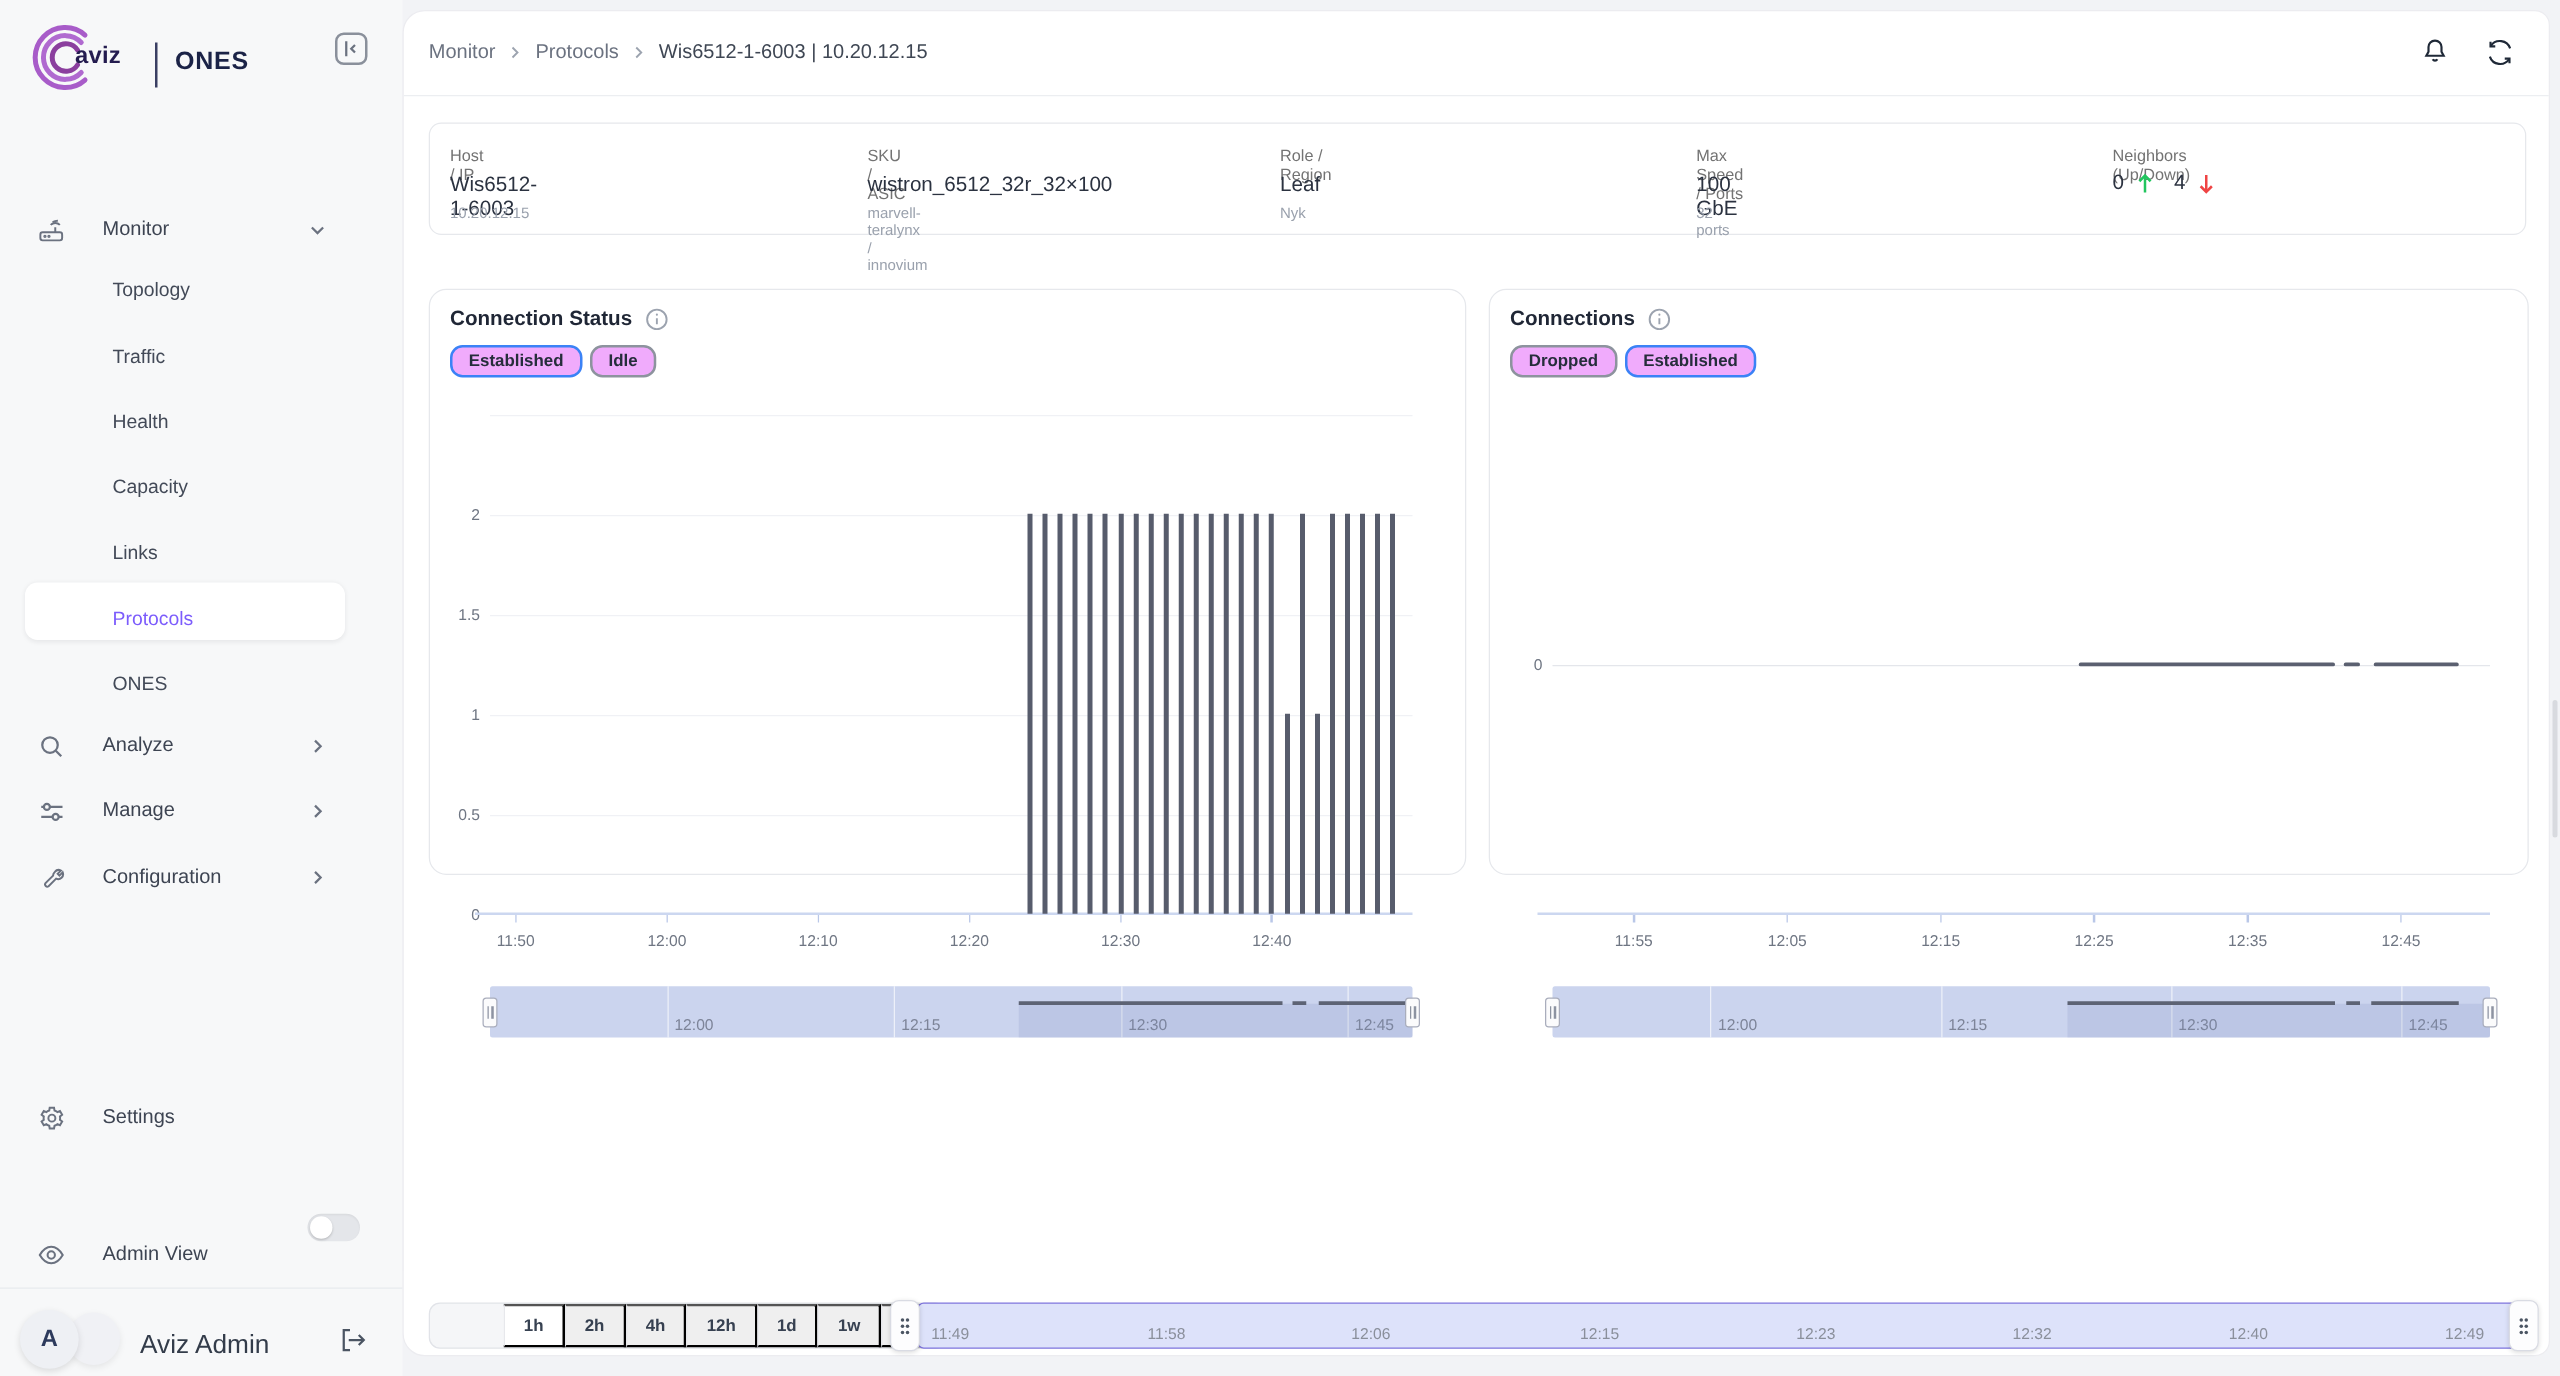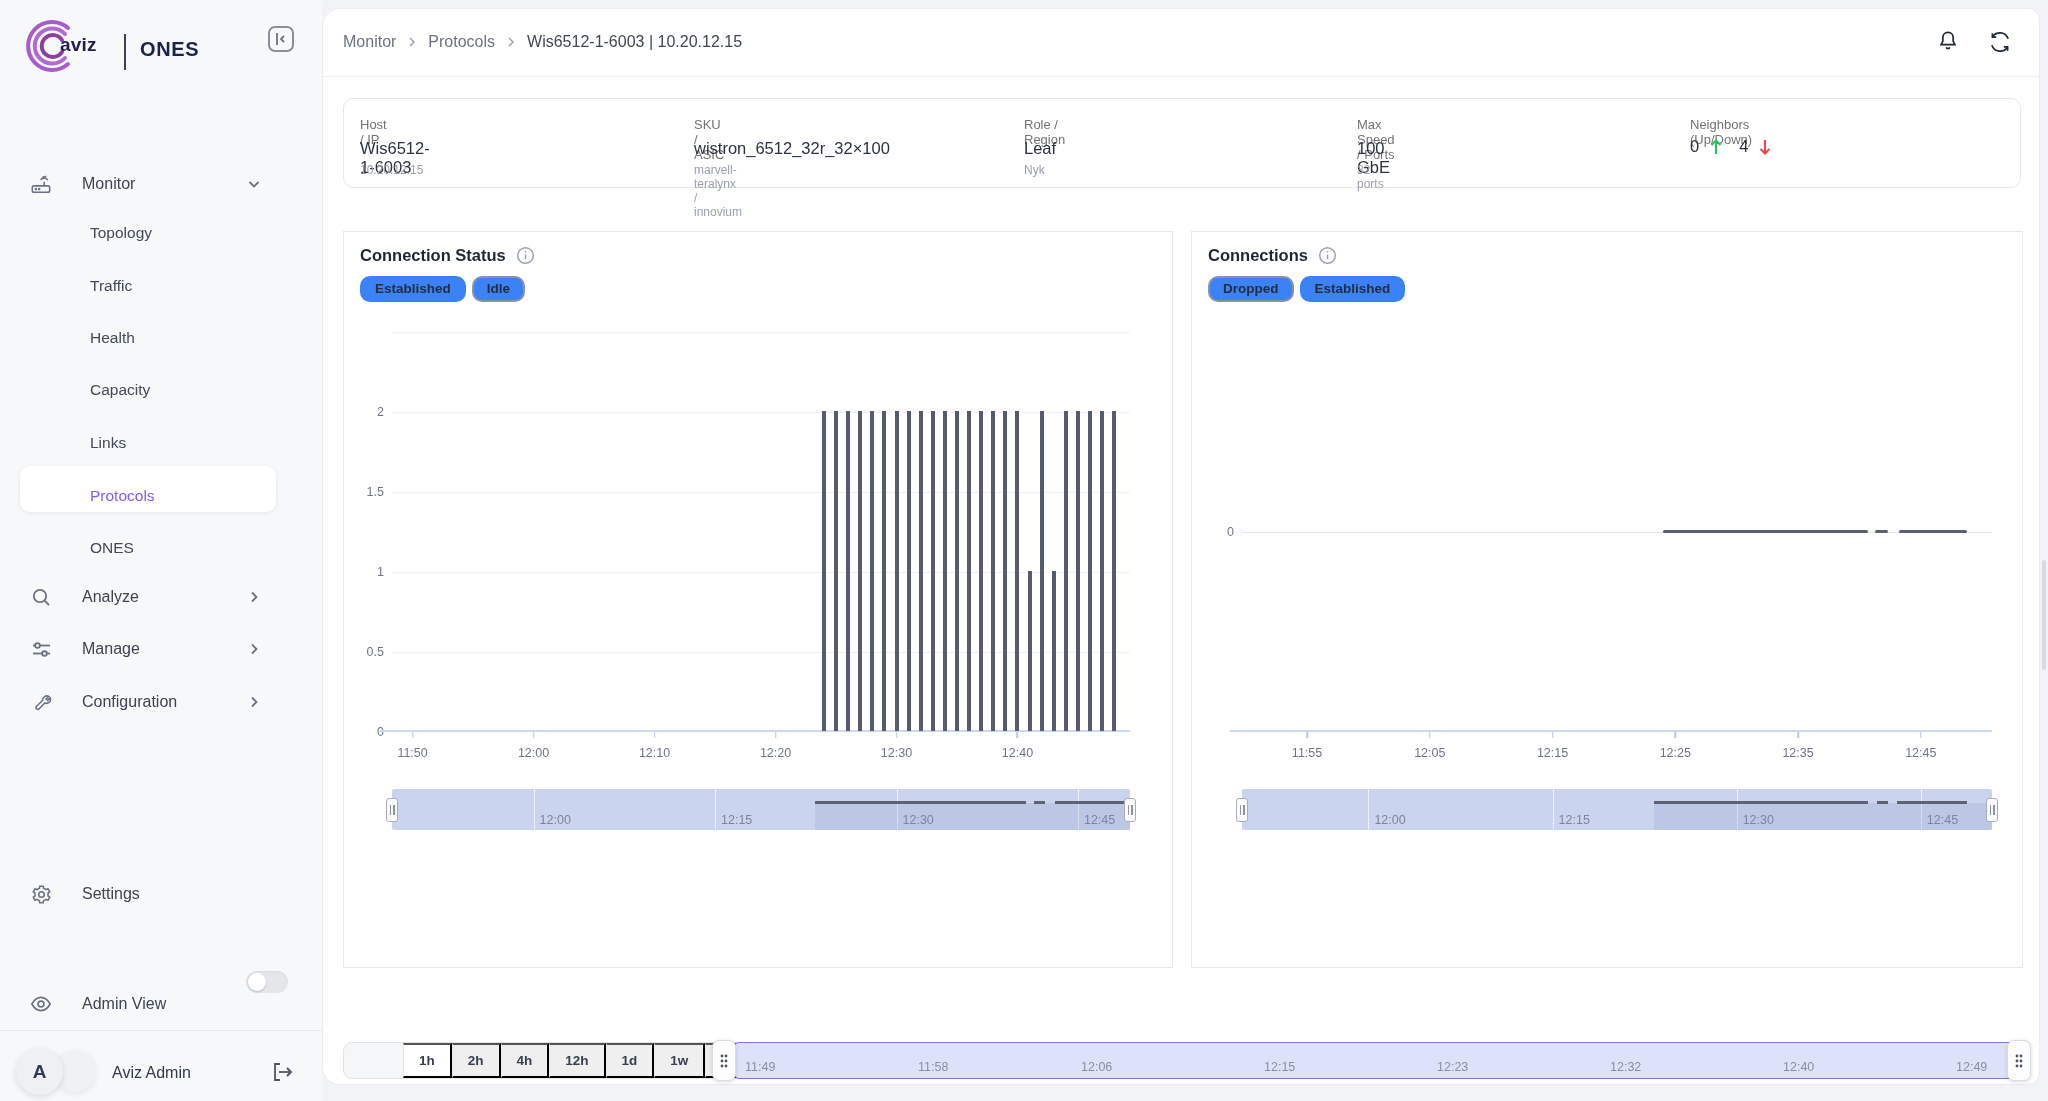--- a/index.html
+++ b/index.html
@@ -19,48 +19,48 @@
   .nav-item .nicon { position:absolute; left:30px; width:22px; height:22px; display:flex; align-items:center; justify-content:center; }
   .nav-item .nlabel { position:absolute; left:82px; font-size:16px; color:#3d4452; }
   .nav-item .chev { position:absolute; left:246px; width:16px; height:16px; }
   .nav-sub .nlabel { left:90px; font-size:15.5px; color:#434a58; }
   .nav-pill { position:absolute; left:20px; top:466px; width:256px; height:46px; background:#ffffff; border-radius:10px; box-shadow:0 1px 4px rgba(20,20,43,.08); }
   .nav-active-label { color:var(--accent) !important; }
 
   .sb-divider { position:absolute; left:0; top:1030px; width:322px; height:1px; background:#e8eaee; }
   .avatar { position:absolute; left:16px; top:1048px; width:47px; height:47px; border-radius:50%; background:#eef0f4; box-shadow:0 2px 6px rgba(0,0,0,.12); display:flex; align-items:center; justify-content:center; font-size:19px; font-weight:700; color:#2d3a5c; z-index:2; }
   .avatar2 { position:absolute; left:54px; top:1050px; width:42px; height:42px; border-radius:50%; background:#f0f1f5; box-shadow:0 2px 6px rgba(0,0,0,.08); z-index:1; }
-  .user-name { position:absolute; left:112px; top:1064px; font-size:16px; color:#333c4a; }
+  .user-name { position:absolute; left:112px; top:1064px; font-size:21px; color:#333c4a; }
   .logout-btn { position:absolute; left:270px; top:1060px; width:24px; height:24px; cursor:pointer; }
   .toggle { position:absolute; left:246px; top:971px; width:42px; height:22px; border-radius:11px; background:#e4e6ea; cursor:pointer; box-shadow:inset 0 1px 2px rgba(0,0,0,.06); }
   .toggle .knob { position:absolute; left:2px; top:2px; width:18px; height:18px; border-radius:50%; background:#ffffff; box-shadow:0 1px 2px rgba(0,0,0,.2); }
   .corner-blob { position:absolute; left:0; top:1077px; width:58px; height:24px; background:#143c35; border-top-right-radius:16px; z-index:1; }
 
   
   .panel { position:absolute; left:322px; top:8px; width:1718px; height:1077px; background:#ffffff; border:1px solid #ececf0; border-radius:18px 12px 12px 18px; z-index:3; }
   .hdr { position:absolute; left:0; top:0; width:100%; height:68px; border-bottom:1px solid #eceef1; }
   .crumbs { position:absolute; left:20px; top:24px; display:flex; align-items:center; gap:10px; font-size:16px; color:#6b7280; }
   .crumb-last { color:#3f4754; }
   .hdr-icons { position:absolute; right:26px; top:20px; display:flex; gap:26px; }
   .hdr-icon { width:26px; height:26px; cursor:pointer; }
 
   .info-card { position:absolute; left:20px; top:89px; width:1678px; height:90px; border:1px solid #e6e8ec; border-radius:10px; background:#fff; }
   .ic-col { position:absolute; top:0; height:100%; }
   .ic-label { position:absolute; top:18px; font-size:13px; color:#737373; }
   .ic-value { position:absolute; top:40px; font-size:16.5px; color:#2b3240; }
   .ic-sub   { position:absolute; top:64px; font-size:12px; color:#9aa1ad; }
   .nb-row { position:absolute; top:38px; display:flex; align-items:center; gap:10px; font-size:16.5px; color:#2b3240; }
 
-  .chart-panel { position:absolute; top:222px; height:737px; border:1px solid #e6e8ec; border-radius:0; background:#fff; }
+  .chart-panel { position:absolute; top:222px; height:469px; border:1px solid #e6e8ec; border-radius:14px; background:#fff; }
   .cp-left { left:20px; width:830px; }
   .cp-right { left:868px; width:832px; }
   .cp-title-row { position:absolute; left:16px; top:14px; display:flex; align-items:center; gap:10px; }
   .cp-title { font-size:16.5px; font-weight:700; color:#1f2635; }
   .chips { position:absolute; left:16px; top:44px; display:flex; gap:6px; }
-  .chip { padding:3px 13px 4px; border-radius:10px; background:#3b82f6; font-size:13.5px; font-weight:700; color:#262d3b; border:2px solid #8d939e; cursor:pointer; }
+  .chip { padding:3px 13px 4px; border-radius:10px; background:#f0abfc; font-size:13.5px; font-weight:700; color:#262d3b; border:2px solid #8d939e; cursor:pointer; }
   .chip-blue { border-color:var(--chip-blue); }
 
   .plot { position:absolute; top:100px; height:400px; }
   .plot-left { left:48px; width:738px; }
   .plot-right { left:50px; width:750px; }
   .gridline { position:absolute; left:0; width:100%; height:1px; background:#f0f1f5; }
   .ylab { position:absolute; left:-34px; width:26px; text-align:right; font-size:12.5px; color:#6f7683; transform:translateY(-50%); }
   .baseline { position:absolute; left:-12px; right:0; bottom:0; height:2px; background:#ccd7f0; width:auto; }
   .bar { position:absolute; width:4px; background:var(--bar); transform:translateX(-50%); bottom:1px; }
   .xtick { position:absolute; width:1.5px; height:6px; background:#b9c7e8; transform:translateX(-50%); }

